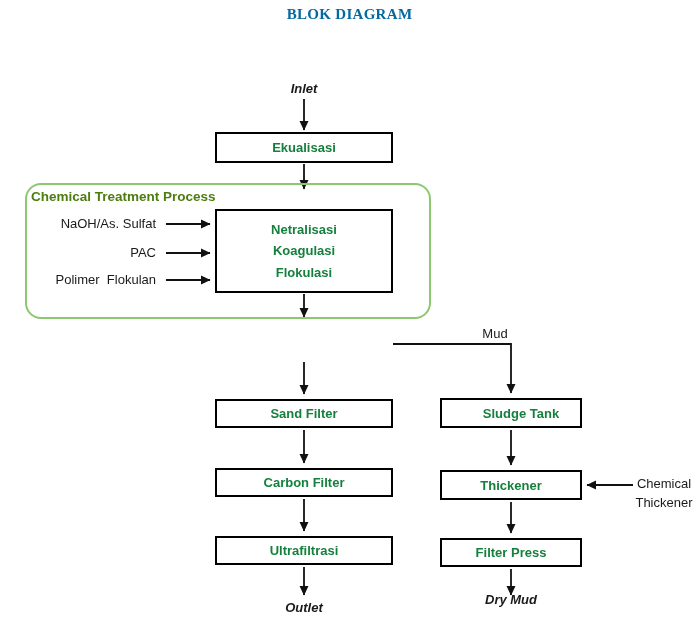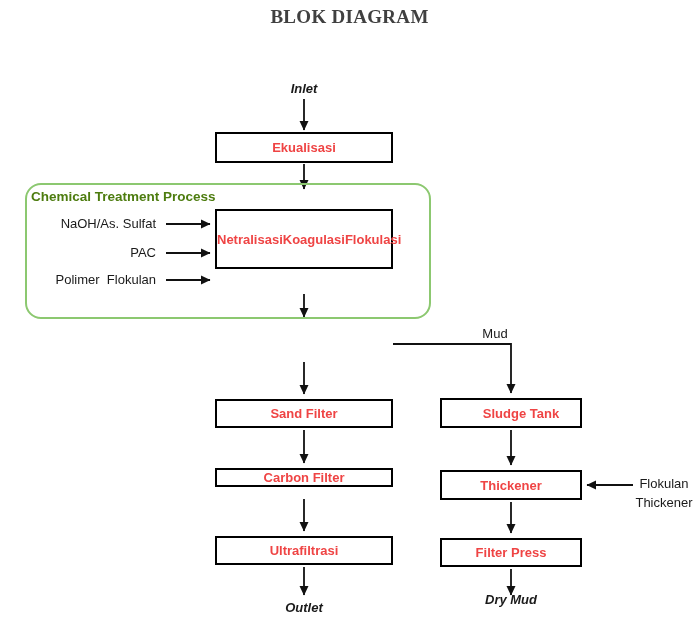--- a/index.html
+++ b/index.html
@@ -21,45 +21,45 @@
     width: 699px; height: 633px;
     pointer-events: none;
   }
 
   .title-line {
     position: absolute;
     left: 0; width: 699px;
     text-align: center;
     font-family: "Liberation Serif", serif;
     font-weight: bold;
-    font-size: 19px;
+    font-size: 15px;
     letter-spacing: 0.3px;
-    color: #404040;
+    color: #0369a1;
   }
   .title-1 { top: 6px; }
   .title-2 { top: 31px; }
 
   .node-box {
     position: absolute;
     border: 2px solid #000;
     background: #ffffff;
     display: flex;
     align-items: center;
     justify-content: center;
     font-weight: bold;
     font-size: 13px;
-    color: #ef4444;
+    color: #15803d;
   }
   .box-ekualisasi  { left: 215px; top: 132px; width: 178px; height: 31px; }
-  .box-netralisasi { left: 215px; top: 209px; width: 178px; height: 60px;
-                     flex-direction: row; justify-content: space-around;
+  .box-netralisasi { left: 215px; top: 209px; width: 178px; height: 84px;
+                     flex-direction: column; justify-content: space-around;
                      padding: 8px 0; }
   .box-clarifier   { left: 215px; top: 331px; width: 178px; height: 29px; }
   .box-sand        { left: 215px; top: 399px; width: 178px; height: 29px; }
-  .box-carbon      { left: 215px; top: 468px; width: 178px; height: 19px; }
+  .box-carbon      { left: 215px; top: 468px; width: 178px; height: 29px; }
   .box-ultra       { left: 215px; top: 536px; width: 178px; height: 29px; }
   .box-sludge      { left: 440px; top: 398px; width: 142px; height: 30px; padding-left: 20px; }
   .box-thickener   { left: 440px; top: 470px; width: 142px; height: 30px; }
   .box-filterpress { left: 440px; top: 538px; width: 142px; height: 29px; }
 
   .chem-group {
     position: absolute;
     left: 25px; top: 183px;
     width: 406px; height: 136px;
     border: 2px solid var(--green);
@@ -157,17 +157,17 @@
   <div class="node-box box-sand">Sand Filter</div>
   <div class="node-box box-carbon">Carbon Filter</div>
   <div class="node-box box-ultra">Ultrafiltrasi</div>
 
   <div class="flow-label lbl-mud">Mud</div>
   <div class="node-box box-sludge">Sludge Tank</div>
   <div class="node-box box-thickener">Thickener</div>
   <div class="node-box box-filterpress">Filter Press</div>
 
   <div class="flow-label lbl-polthick">
-    <div>Flokulan</div>
+    <div>Chemical</div>
     <div>Thickener</div>
   </div>
 
 </div>
 
 </body></html>

